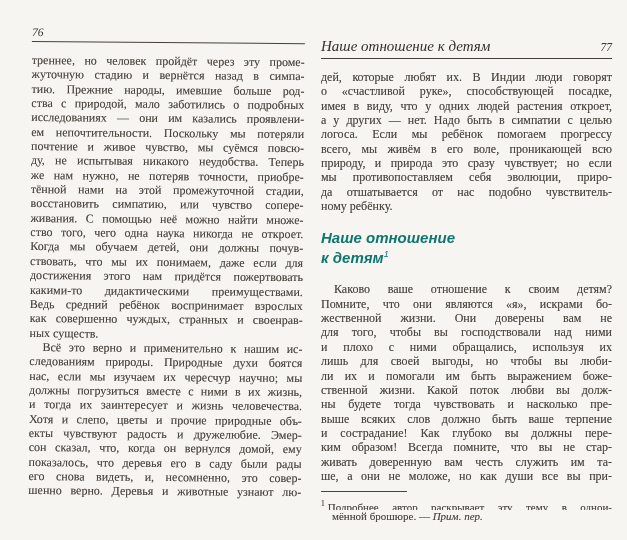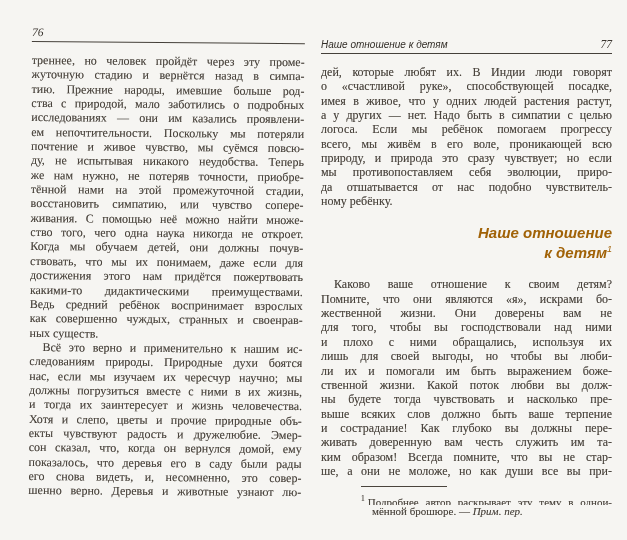--- a/index.html
+++ b/index.html
@@ -17,43 +17,43 @@
   .page-header{
     display:flex;justify-content:space-between;align-items:baseline;
     border-bottom:1.7px solid #45403a;padding-bottom:3px;
   }
   .pagenum{font-style:italic;font-size:11.5px;color:#3a352f;}
   .rh-caps{
     font-family:"Liberation Sans",sans-serif;
     font-variant:small-caps;font-size:11.5px;letter-spacing:.4px;color:#332e28;
   }
   .rh-italic{
-    font-family:Liberation Sans, sans-serif;
-    font-style:italic;font-size:10px;color:#332e28;
+    font-family:Liberation Serif, serif;
+    font-style:italic;font-size:15px;color:#332e28;
   }
 
   .body-text{margin-top:11px;}
   .line{
     font-size:12px;height:14.35px;line-height:14.35px;
     text-align:justify;text-align-last:justify;
     overflow:hidden;
     text-shadow:0 0 .4px rgba(74,68,61,.45);
   }
   .line.indent{text-indent:13px;}
   .line.end{text-align-last:left;}
 
   .section-heading{
-    margin:16px 0 8px;text-align:right;
+    margin:16px 0 8px;text-align:left;
     font-family:"Liberation Sans",sans-serif;
     font-style:italic;font-weight:bold;
-    font-size:15px;line-height:17px;color:#a16207;
+    font-size:15px;line-height:17px;color:#0f766e;
   }
   .section-heading sup{font-size:9px;font-weight:normal;}
 
-  .footnote{margin-top:8px;margin-left:40px;}
+  .footnote{margin-top:8px;}
   .fn-rule{width:86px;border-top:1.2px solid #4a443d;margin-bottom:5px;}
   .fn-line{
     font-size:11px;height:13.2px;line-height:13.2px;
     text-align:justify;text-align-last:justify;overflow:hidden;
     text-shadow:0 0 .4px rgba(74,68,61,.45);
   }
   .fn-line.end{text-align-last:left;}
   .fn-cont{padding-left:11px;}
   .fn-marker{font-size:7.5px;vertical-align:super;margin-right:3px;}
   .it{font-style:italic;}
@@ -106,21 +106,21 @@
   <div class="page page-right">
     <div class="page-header">
       <span class="rh-italic">Наше отношение  к детям</span>
       <span class="pagenum">77</span>
     </div>
 
     <div class="body-text">
 
     <div class="line">дей, которые любят их. В Индии люди говорят</div>
         <div class="line">о «счастливой руке», способствующей посадке,</div>
-        <div class="line">имея в живое, что у одних людей растения растут,</div>
+        <div class="line">имея в виду, что у одних людей растения откроет,</div>
         <div class="line">а у других — нет. Надо быть в симпатии с целью</div>
         <div class="line">логоса. Если мы ребёнок помогаем прогрессу</div>
         <div class="line">всего, мы живём в его воле, проникающей всю</div>
         <div class="line">природу, и природа это сразу чувствует; но если</div>
         <div class="line">мы противопоставляем себя эволюции, приро-</div>
         <div class="line">да отшатывается от нас подобно чувствитель-</div>
         <div class="line end">ному ребёнку.</div>
       </div>
 
     <div class="section-heading">
@@ -134,22 +134,22 @@
         <div class="line">Помните, что они являются «я», искрами бо-</div>
         <div class="line">жественной жизни. Они доверены вам не</div>
         <div class="line">для того, чтобы вы господствовали над ними</div>
         <div class="line">и плохо с ними обращались, используя их</div>
         <div class="line">лишь для своей выгоды, но чтобы вы люби-</div>
         <div class="line">ли их и помогали им быть выражением боже-</div>
         <div class="line">ственной жизни. Какой поток любви вы долж-</div>
         <div class="line">ны будете тогда чувствовать и насколько пре-</div>
         <div class="line">выше всяких слов должно быть ваше терпение</div>
         <div class="line">и сострадание! Как глубоко вы должны пере-</div>
+        <div class="line">ким образом! Всегда помните, что вы не стар-</div>
         <div class="line">живать доверенную вам честь служить им та-</div>
-        <div class="line">ким образом! Всегда помните, что вы не стар-</div>
         <div class="line">ше, а они не моложе, но как души все вы при-</div>
       </div>
 
     <div class="footnote">
       <div class="fn-rule"></div>
       <div class="fn-line"><sup class="fn-marker">1</sup><span>Подробнее автор раскрывает эту тему в однои-</span></div>
       <div class="fn-line fn-cont end"><span>мённой брошюре. — </span><span class="it">Прим. пер.</span></div>
     </div>
   </div>
 

